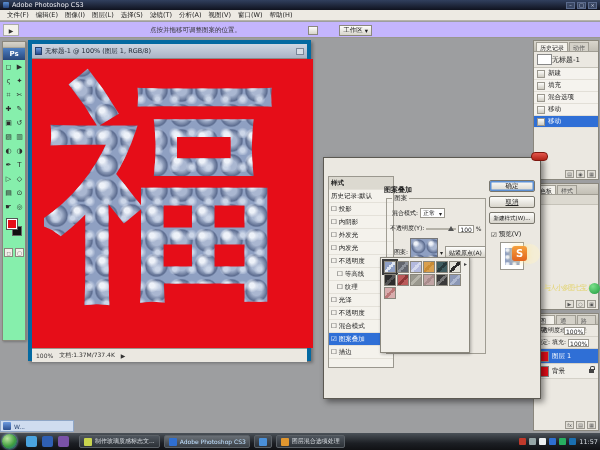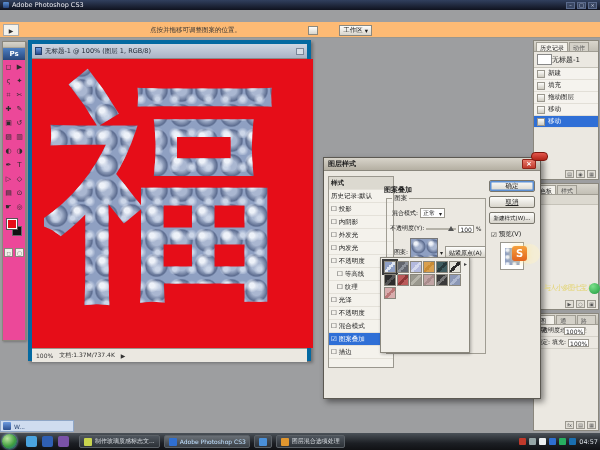--- a/index.html
+++ b/index.html
@@ -6,29 +6,29 @@
   *{box-sizing:border-box;font-family:"DejaVu Sans",sans-serif;}
   .screen{position:relative;width:600px;height:450px;background:#9d9ea0;overflow:hidden;font-size:7px;color:#222;}
 
   
   .titlebar{position:absolute;left:0;top:0;width:600px;height:10px;background:linear-gradient(#31405e,#10131f);color:#e8e8ee;display:flex;align-items:center;padding:0 3px;font-size:6.5px;}
   .titlebar .appicon{width:6px;height:6px;background:linear-gradient(#5b8fd4,#27457e);margin-right:3px;border-radius:1px;}
   .titlebar .winbtns{margin-left:auto;display:flex;gap:2px;}
   .titlebar .winbtns span{width:9px;height:7px;background:#3a4763;border:1px solid #5a6a8c;font-size:5px;line-height:5px;text-align:center;color:#cdd6ea;}
   .menubar{position:absolute;left:0;top:10px;width:600px;height:11px;background:#edeae3;border-bottom:1px solid #b5b2a8;display:flex;align-items:center;padding:0 4px;gap:1px;}
   .menu-item{padding:0 3px;font-size:6.5px;color:#1a1a1a;}
-  .optionsbar{position:absolute;left:0;top:22px;width:600px;height:16px;background:#fdba74;border-bottom:1px solid #9a978e;display:flex;align-items:center;}
+  .optionsbar{position:absolute;left:0;top:22px;width:600px;height:16px;background:#c4b5fd;border-bottom:1px solid #9a978e;display:flex;align-items:center;}
   .opt-tool{width:16px;height:12px;margin-left:3px;border:1px solid #aaa;background:#f4f2ec;text-align:center;line-height:11px;font-size:6px;color:#333;}
   .opt-hint{position:absolute;left:150px;top:4px;font-size:6.5px;color:#333;}
   .opt-right{position:absolute;right:228px;top:3px;display:flex;align-items:center;gap:21px;}
   .opt-dockicon{width:10px;height:9px;border:1px solid #8b887e;background:linear-gradient(#fdfdfb,#d8d5cc);}
   .opt-workspace{border:1px solid #8b887e;background:linear-gradient(#fdfdfb,#d8d5cc);height:11px;padding:0 3px;display:flex;align-items:center;gap:2px;font-size:6.5px;}
 
   
-  .toolbox{position:absolute;left:2px;top:41px;width:24px;height:300px;background:#ec4899;border:1px solid #8a877d;box-shadow:1px 1px 2px rgba(0,0,0,.25);}
+  .toolbox{position:absolute;left:2px;top:41px;width:24px;height:300px;background:#86efac;border:1px solid #8a877d;box-shadow:1px 1px 2px rgba(0,0,0,.25);}
   .tb-grip{height:6px;background:linear-gradient(#d7d4cb,#c3c0b6);border-bottom:1px solid #a9a69c;}
   .tb-ps{height:12px;background:linear-gradient(#4d7fc2,#27477c);color:#fff;font-size:7px;font-weight:bold;text-align:center;line-height:12px;}
   .tb-grid{display:grid;grid-template-columns:11px 11px;justify-content:center;}
   .tool{height:14px;line-height:14px;text-align:center;font-size:7px;color:#2d2d2d;}
   .tb-colors{position:relative;height:26px;margin-top:2px;}
   .fg-swatch{position:absolute;left:3px;top:2px;width:12px;height:12px;border:1px solid #555;box-shadow:0 0 0 1px #fff inset;}
   .bg-swatch{position:absolute;left:9px;top:10px;width:10px;height:10px;background:#111;border:1px solid #666;}
   .tb-modes{display:flex;justify-content:center;gap:2px;margin-top:6px;}
   .tb-modes span{width:9px;height:9px;border:1px solid #8a877d;background:#f2f0ea;font-size:5px;line-height:8px;text-align:center;color:#555;}
 
@@ -133,20 +133,32 @@
   <div class="titlebar">
     <span class="appicon"></span>
     <span>Adobe Photoshop CS3</span>
     <span class="winbtns">
       <span>–</span>
       <span>□</span>
       <span>×</span>
     </span>
   </div>
 
+  <div class="menubar">
+      <div class="menu-item">文件(F)</div>
+      <div class="menu-item">编辑(E)</div>
+      <div class="menu-item">图像(I)</div>
+      <div class="menu-item">图层(L)</div>
+      <div class="menu-item">选择(S)</div>
+      <div class="menu-item">滤镜(T)</div>
+      <div class="menu-item">分析(A)</div>
+      <div class="menu-item">视图(V)</div>
+      <div class="menu-item">窗口(W)</div>
+      <div class="menu-item">帮助(H)</div>
+    </div>
 
   <div class="optionsbar">
     <span class="opt-tool">▶</span>
     <span class="opt-hint">点按并拖移可调整图案的位置。</span>
     <span class="opt-right">
       <span class="opt-dockicon"></span>
       <span class="opt-workspace">
         <span>工作区</span>
         <span>▾</span>
       </span>
@@ -203,21 +215,21 @@
         <div class="hist-item">
           <div class="hicon"></div>
           <div class="">新建</div>
         </div>
         <div class="hist-item">
           <div class="hicon"></div>
           <div class="">填充</div>
         </div>
         <div class="hist-item">
           <div class="hicon"></div>
-          <div class="">拖动图层</div>
+          <div class="">混合选项</div>
         </div>
         <div class="hist-item">
           <div class="hicon"></div>
           <div class="">移动</div>
         </div>
         <div class="hist-item selected">
           <div class="hicon"></div>
           <div class="">移动</div>
         </div>
       </div>
@@ -249,20 +261,31 @@
     </div>
     <div class="opac-row">
       <span>不透明度:</span>
       <span class="valbox">100%</span>
     </div>
     <div class="opac-row">
       <span>锁定:</span>
       <span>填充:</span>
       <span class="valbox">100%</span>
     </div>
+    <div>
+        <div class="layer-row selected">
+          <div class="lthumb"></div>
+          <div class="">图层 1</div>
+        </div>
+        <div class="layer-row">
+          <div class="lthumb bg"></div>
+          <div class="">背景</div>
+          <div class="mini-lock"></div>
+        </div>
+      </div>
     <div class="pfoot">
       <span>fx</span>
       <span>▤</span>
       <span>▦</span>
     </div>
   </div>
 
   <div class="docwin">
     <div class="doc-title">
       <span class="dicon"></span>
@@ -273,24 +296,20 @@
       <div class="fu-glyph">福</div>
     </div>
     <div class="doc-status">
       <span>100%</span>
       <span>文档:1.37M/737.4K</span>
       <span>▶</span>
     </div>
   </div>
 
   <div class="dialog">
-    <div class="dlg-title">
-      <span>图层样式</span>
-      <span class="dlg-close">×</span>
-    </div>
     <div class="style-list">
         <div class="sl-row header">
           <div class="">样式</div>
         </div>
         <div class="sl-row">
           <div class="">历史记录:默认</div>
         </div>
         <div class="sl-row">
           <div class="">☐</div>
           <div class="">投影</div>
@@ -435,16 +454,16 @@
         </div>
       </div>
     <div class="tray">
         <div class="" style="width: 7px; height: 7px; border-radius: 1px; background: rgb(192, 57, 43);"></div>
         <div class="" style="width: 7px; height: 7px; border-radius: 1px; background: rgb(149, 165, 166);"></div>
         <div class="" style="width: 7px; height: 7px; border-radius: 1px; background: rgb(236, 240, 241);"></div>
         <div class="" style="width: 7px; height: 7px; border-radius: 1px; background: rgb(46, 111, 208);"></div>
         <div class="" style="width: 7px; height: 7px; border-radius: 1px; background: rgb(39, 174, 96);"></div>
         <div class="" style="width: 7px; height: 7px; border-radius: 1px; background: rgb(26, 111, 176);"></div>
       </div>
-    <div class="clock">04:57</div>
+    <div class="clock">11:57</div>
   </div>
 
 </div>
 
 </body></html>

